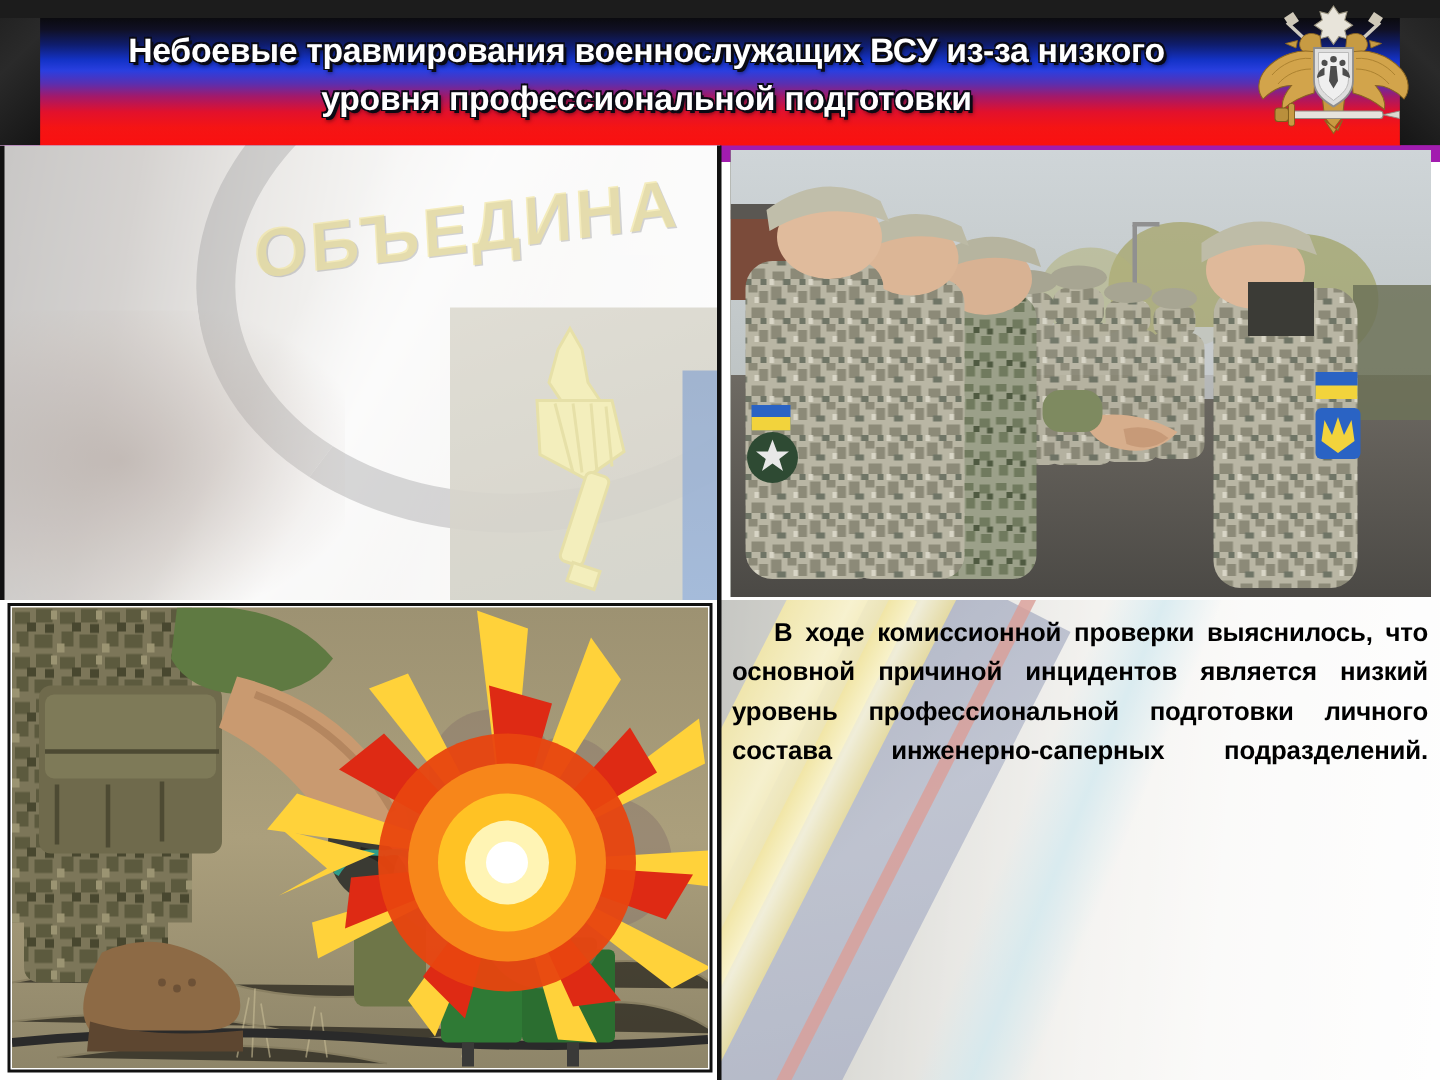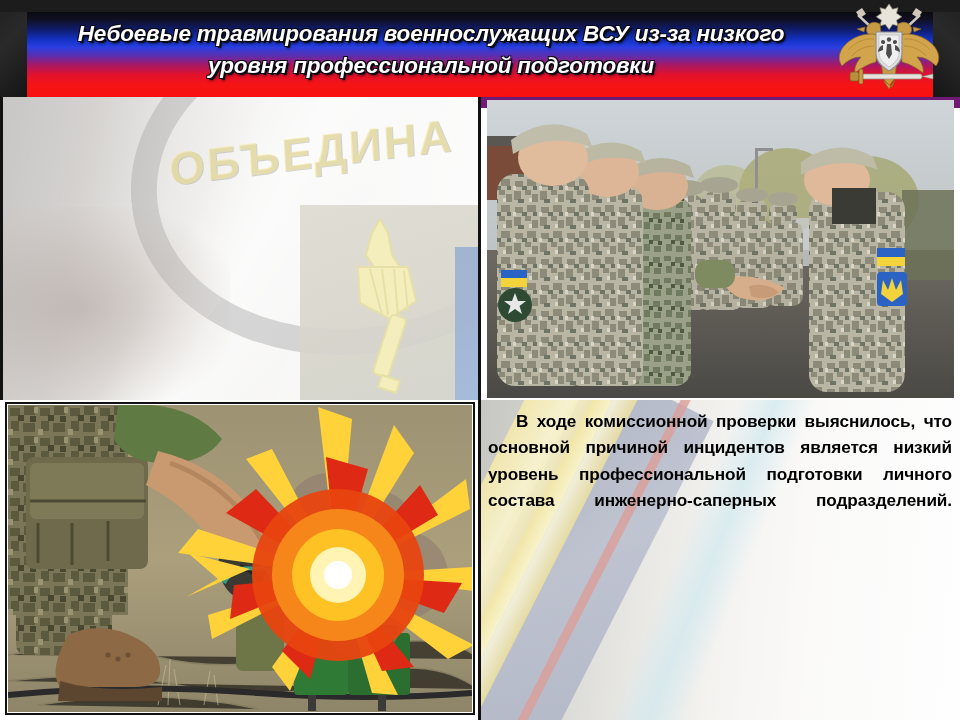--- a/index.html
+++ b/index.html
@@ -4,21 +4,21 @@
 <style>
   html,body{margin:0;padding:0;}
   body{
     width:960px;height:720px;overflow:hidden;
     font-family:"Liberation Sans","DejaVu Sans",sans-serif;
     background:#ffffff;position:relative;
   }
   .slide{position:absolute;inset:0;width:960px;height:720px;background:#fff;overflow:hidden;}
 
   
-  .banner{position:absolute;left:0;top:0;width:960px;height:108px;overflow:hidden;background:#701a75;font-style:italic;}
+  .banner{position:absolute;left:0;top:0;width:960px;height:108px;overflow:hidden;background:#a21caf;}
   .banner-grad{
     position:absolute;left:26px;top:11px;width:908px;height:86px;
     background:linear-gradient(to bottom,
       #0a0a0c 0%, #101024 10%, #0f1d6e 22%, #1433c8 34%,
       #2a3fe0 42%, #5a2fb0 52%, #a3196a 62%, #e2112c 74%, #f51414 86%, #fa1010 100%);
   }
   .banner-bevel-top{position:absolute;left:0;top:0;width:960px;height:12px;background:#1c1c1c;}
   .banner-edge-l{position:absolute;left:0;top:0;width:27px;height:97px;
     background:linear-gradient(135deg,#202020 0%,#2a2a2a 40%,#151515 100%);
     clip-path:polygon(0 0,27px 12px,27px 97px,0 97px);}

